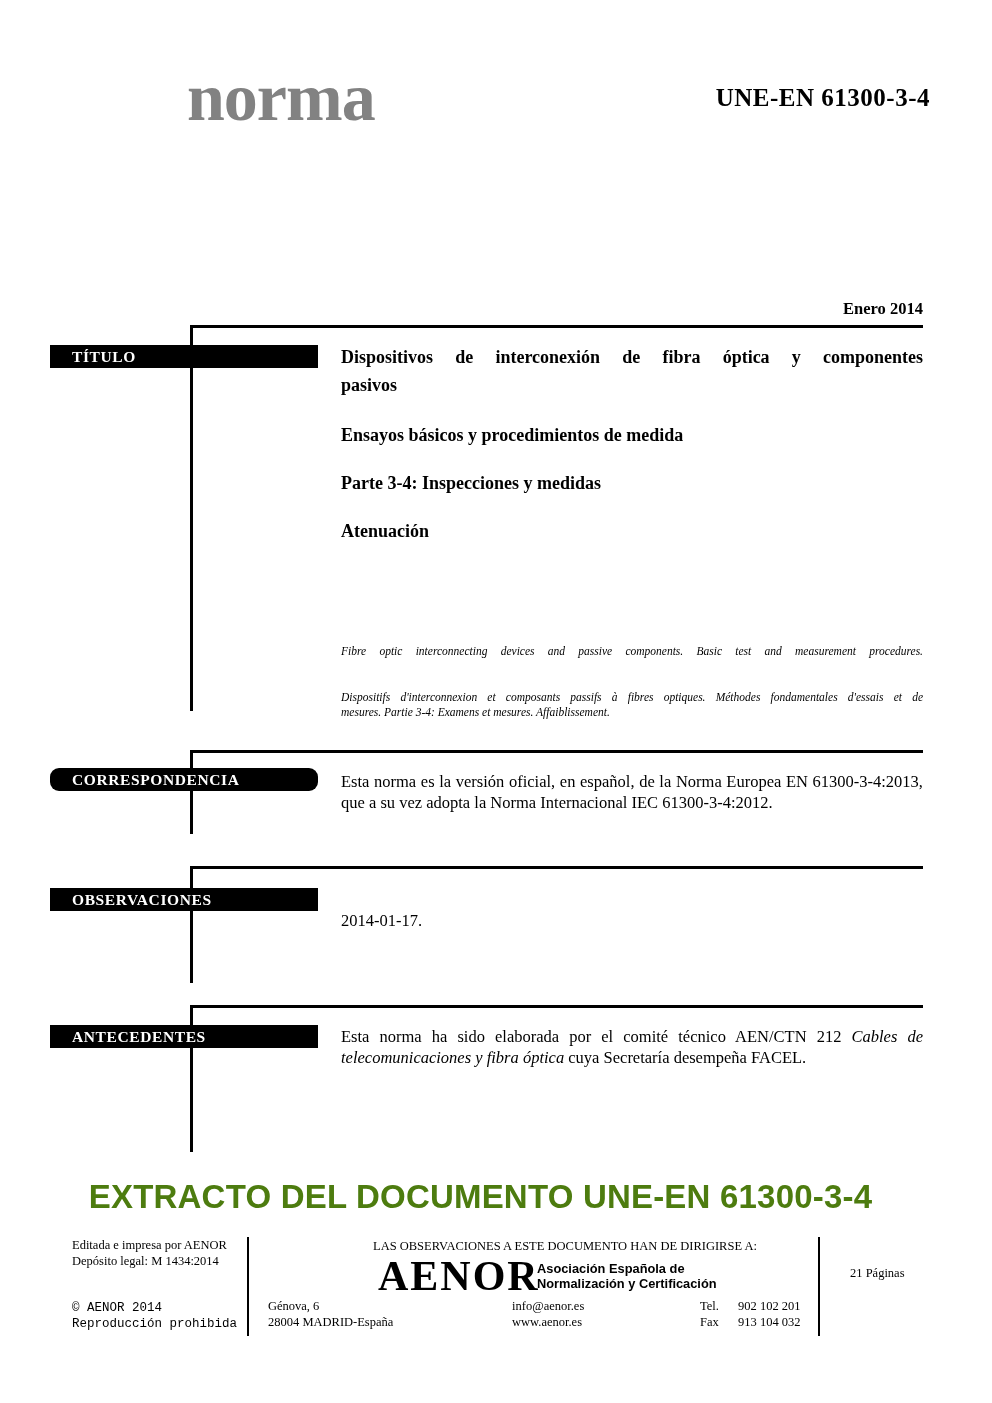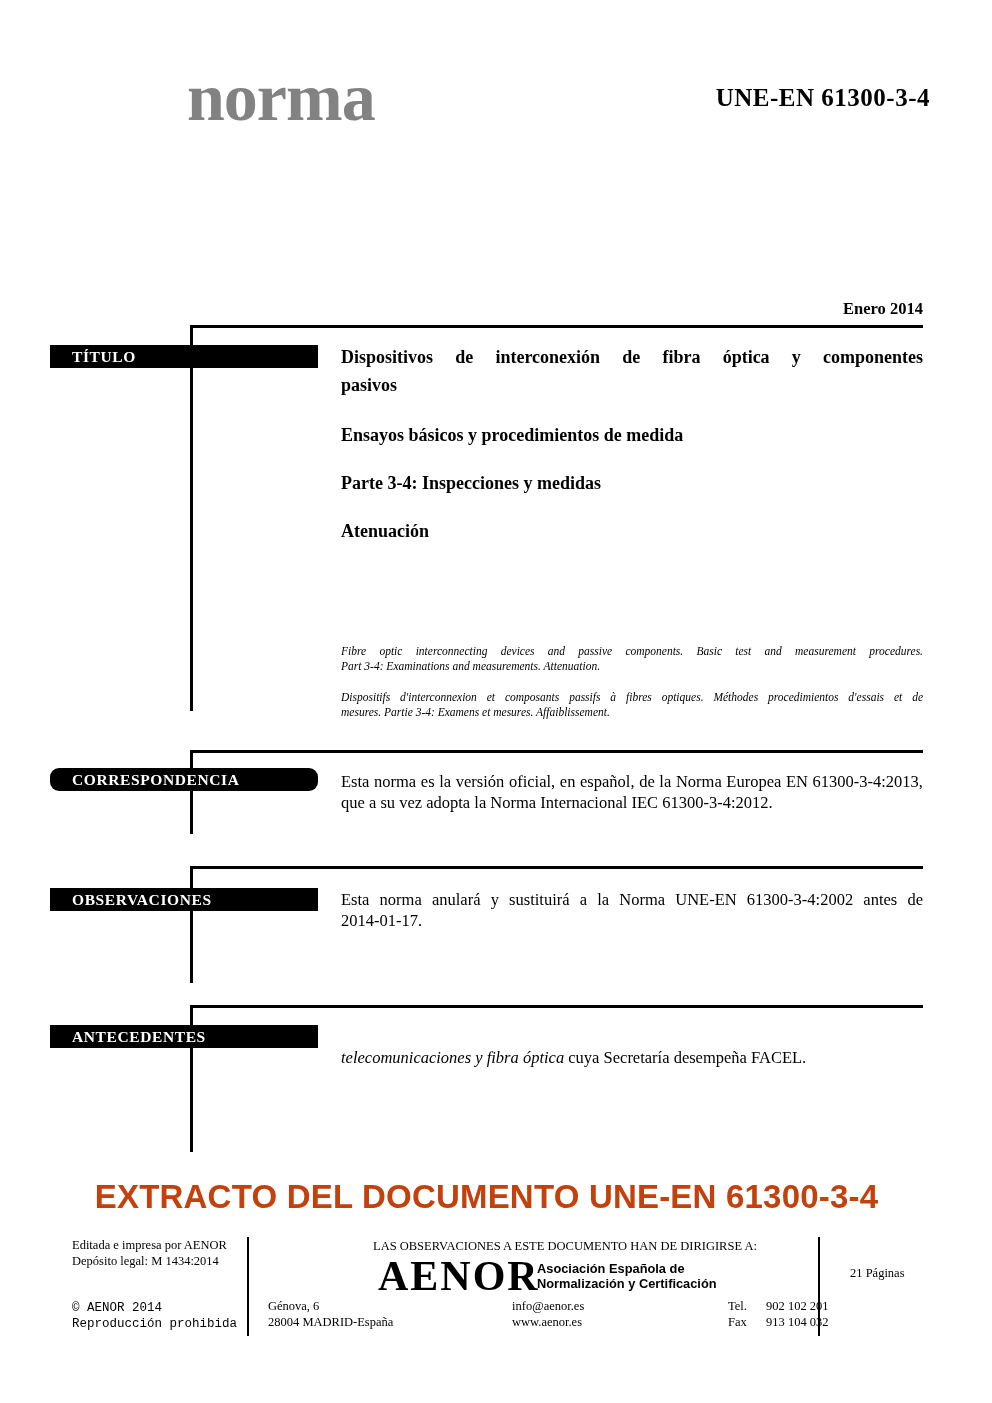--- a/index.html
+++ b/index.html
@@ -23,23 +23,23 @@
   
   .col{left:341px;width:582px;}
   .body-text{font-size:16.5px;line-height:21px;text-align:justify;}
   .stretch{text-align:justify;-moz-text-align-last:justify;text-align-last:justify;}
   .title-text{font-size:18px;font-weight:bold;line-height:28px;}
   .sub{font-size:18px;font-weight:bold;line-height:20px;}
   .small-italic{font-size:11.5px;font-style:italic;line-height:15px;text-align:justify;}
   .it{font-style:italic;}
 
   
-  .extracto{left:50px;top:1178px;width:873px;text-align:center;
+  .extracto{left:44px;top:1178px;width:873px;text-align:center;
             font-family:"Liberation Sans", sans-serif;font-weight:bold;font-size:33px;
-            color:#c2410c;letter-spacing:0.2px;}
+            color:#4d7c0f;letter-spacing:0.2px;}
 
   
   .ft{font-size:12.5px;line-height:15.5px;}
   .fdiv{width:2px;background:#000;}
   .aenor-logo{font-family:"Liberation Serif", serif;font-weight:bold;font-size:42px;
               line-height:36px;letter-spacing:2px;}
   .org{font-family:"Liberation Sans", sans-serif;font-weight:bold;font-size:13.5px;
        line-height:15px;transform:scaleX(0.95);transform-origin:left top;}
   .tel-row{display:flex;}
   .tel-row .lbl{width:38px;}
@@ -65,44 +65,45 @@
     <span>TÍTULO</span>
   </div>
   <div class="abs col title-text" style="top:371px;">
     <span>pasivos</span>
   </div>
   <div class="abs col sub" style="top:425px;">Ensayos básicos y procedimientos de medida</div>
   <div class="abs col sub" style="top:473px;">Parte 3-4: Inspecciones y medidas</div>
   <div class="abs col sub" style="top:521px;">Atenuación</div>
 
   <div class="abs col small-italic stretch" style="top:644px;">Fibre optic interconnecting devices and passive components. Basic test and measurement procedures.</div>
-  <div class="abs col small-italic" style="top:659px;">Part 3-4: Examinations and measurements. Attenuation.</div>
-  <div class="abs col small-italic stretch" style="top:690px;">Dispositifs d'interconnexion et composants passifs à fibres optiques. Méthodes procedimientos d'essais et de</div>
+  <div class="abs col small-italic stretch" style="top:690px;">Dispositifs d'interconnexion et composants passifs à fibres optiques. Méthodes fondamentales d'essais et de</div>
   <div class="abs col small-italic" style="top:705px;">mesures. Partie 3-4: Examens et mesures. Affaiblissement.</div>
 
   <div class="abs rule" style="left:190px;top:750px;width:733px;"></div>
   <div class="abs vline" style="left:190px;top:750px;height:84px;"></div>
   <div class="abs label-box" style="top:768px;border-radius:9px;">
     <span>CORRESPONDENCIA</span>
   </div>
   <div class="abs col body-text stretch" style="top:771px;">Esta norma es la versión oficial, en español, de la Norma Europea EN 61300-3-4:2013,</div>
   <div class="abs col body-text" style="top:792px;">que a su vez adopta la Norma Internacional IEC 61300-3-4:2012.</div>
 
   <div class="abs rule" style="left:190px;top:866px;width:733px;"></div>
   <div class="abs vline" style="left:190px;top:866px;height:117px;"></div>
   <div class="abs label-box" style="top:888px;">
     <span>OBSERVACIONES</span>
   </div>
-  <div class="abs col body-text stretch" style="top:889px;">Esta norma anulará y sustituirá a la Norma UNE-EN 61300-3-4:2002 antes de</div>
   <div class="abs col body-text" style="top:910px;">2014-01-17.</div>
 
   <div class="abs rule" style="left:190px;top:1005px;width:733px;"></div>
   <div class="abs vline" style="left:190px;top:1005px;height:147px;"></div>
   <div class="abs label-box" style="top:1025px;">
     <span>ANTECEDENTES</span>
+  </div>
+  <div class="abs col body-text stretch" style="top:1026px;">
+    <span>Esta norma ha sido elaborada por el comité técnico AEN/CTN 212 </span><span class="it">Cables de</span>
   </div>
   <div class="abs col body-text" style="top:1047px;">
     <span class="it">telecomunicaciones y fibra óptica </span><span>cuya Secretaría desempeña FACEL.</span>
   </div>
 
   <div class="abs extracto">EXTRACTO DEL DOCUMENTO UNE-EN 61300-3-4</div>
 
   <div class="abs fdiv" style="left:247px;top:1237px;height:99px;"></div>
   <div class="abs fdiv" style="left:818px;top:1237px;height:99px;"></div>
 
@@ -126,21 +127,21 @@
   <div class="abs ft" style="left:268px;top:1299px;">
     <div>Génova, 6</div>
     <div>28004 MADRID-España</div>
   </div>
 
   <div class="abs ft" style="left:512px;top:1299px;">
     <div>info@aenor.es</div>
     <div>www.aenor.es</div>
   </div>
 
-  <div class="abs ft" style="left:728px;top:1299px;">
+  <div class="abs ft" style="left:700px;top:1299px;">
     <div class="tel-row">
       <span class="lbl">Tel.</span>
       <span>902 102 201</span>
     </div>
     <div class="tel-row">
       <span class="lbl">Fax</span>
       <span>913 104 032</span>
     </div>
   </div>
 

